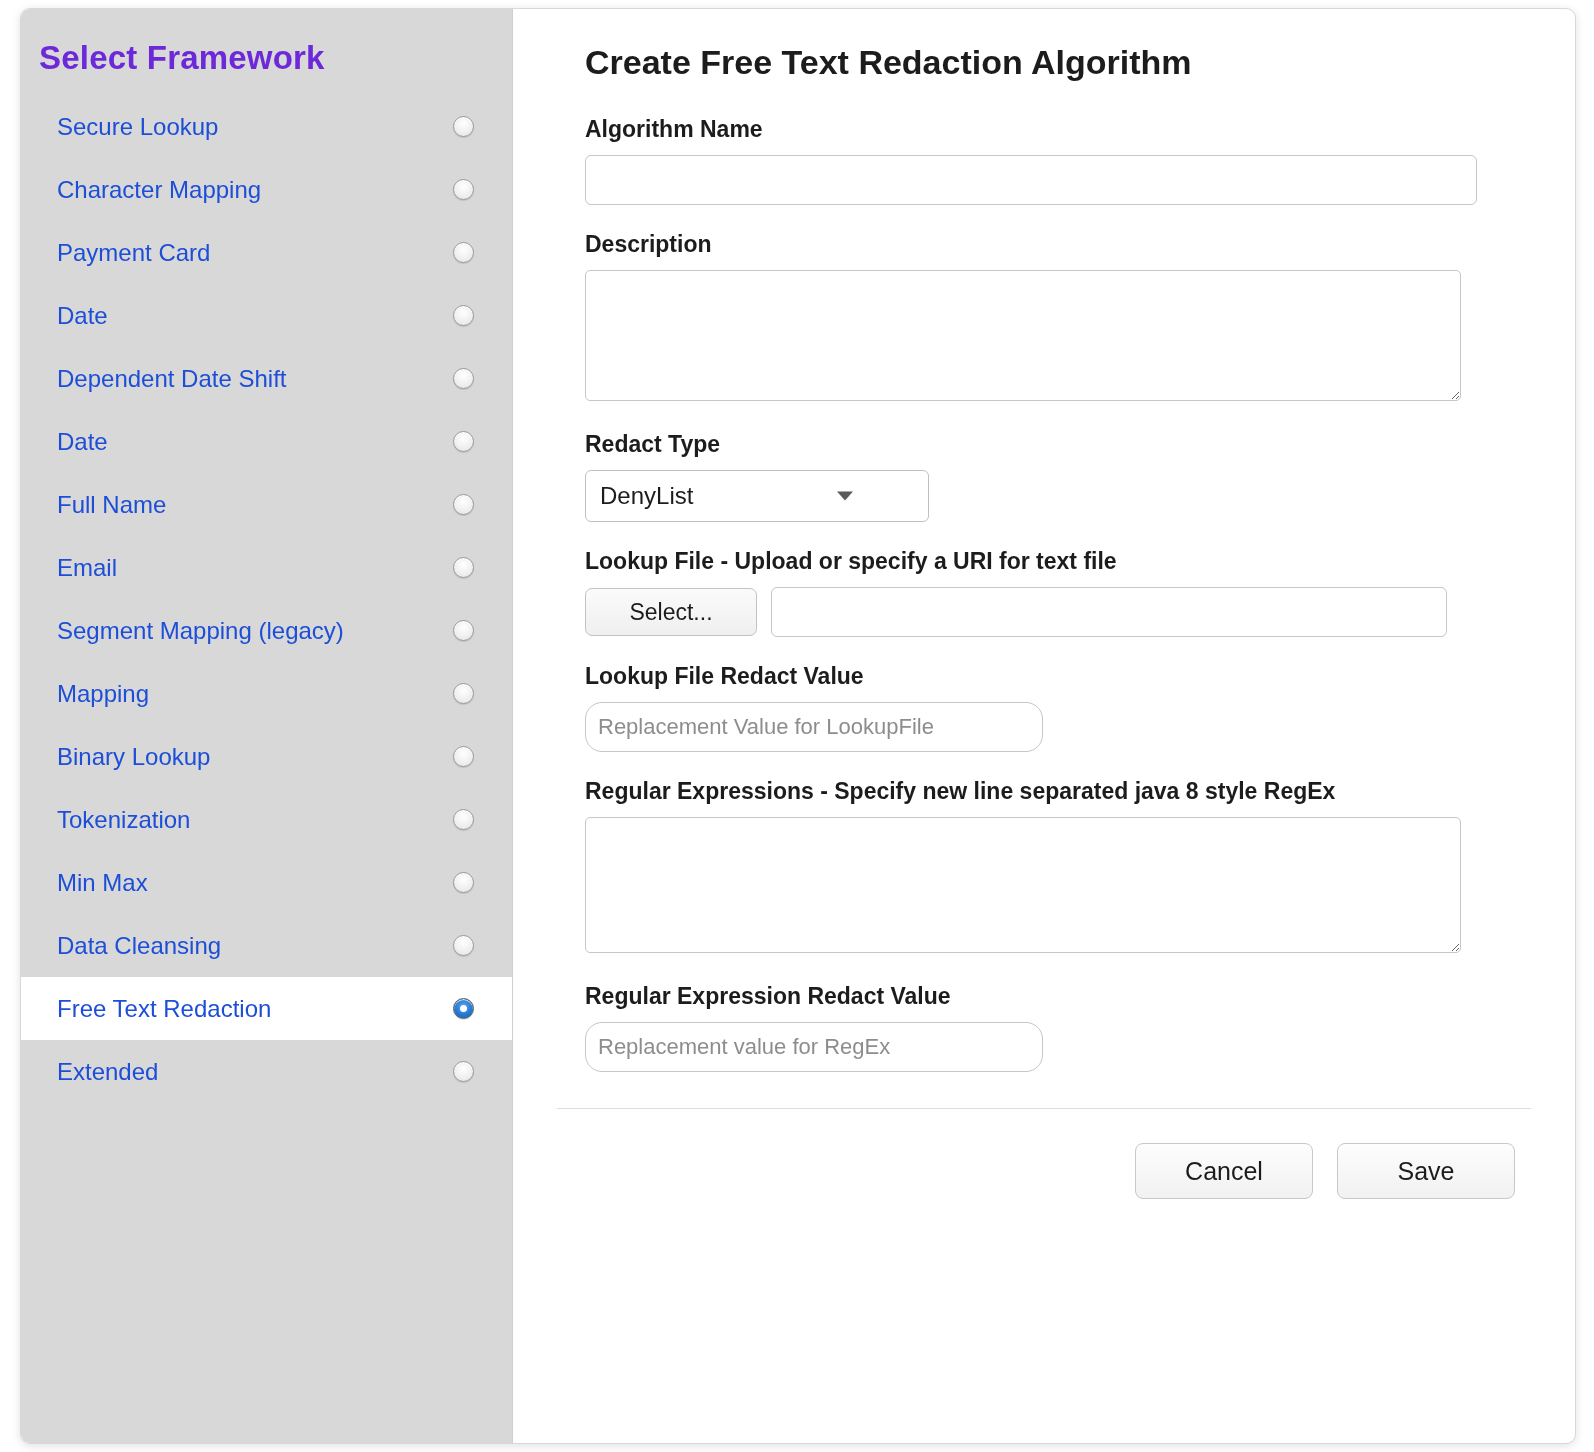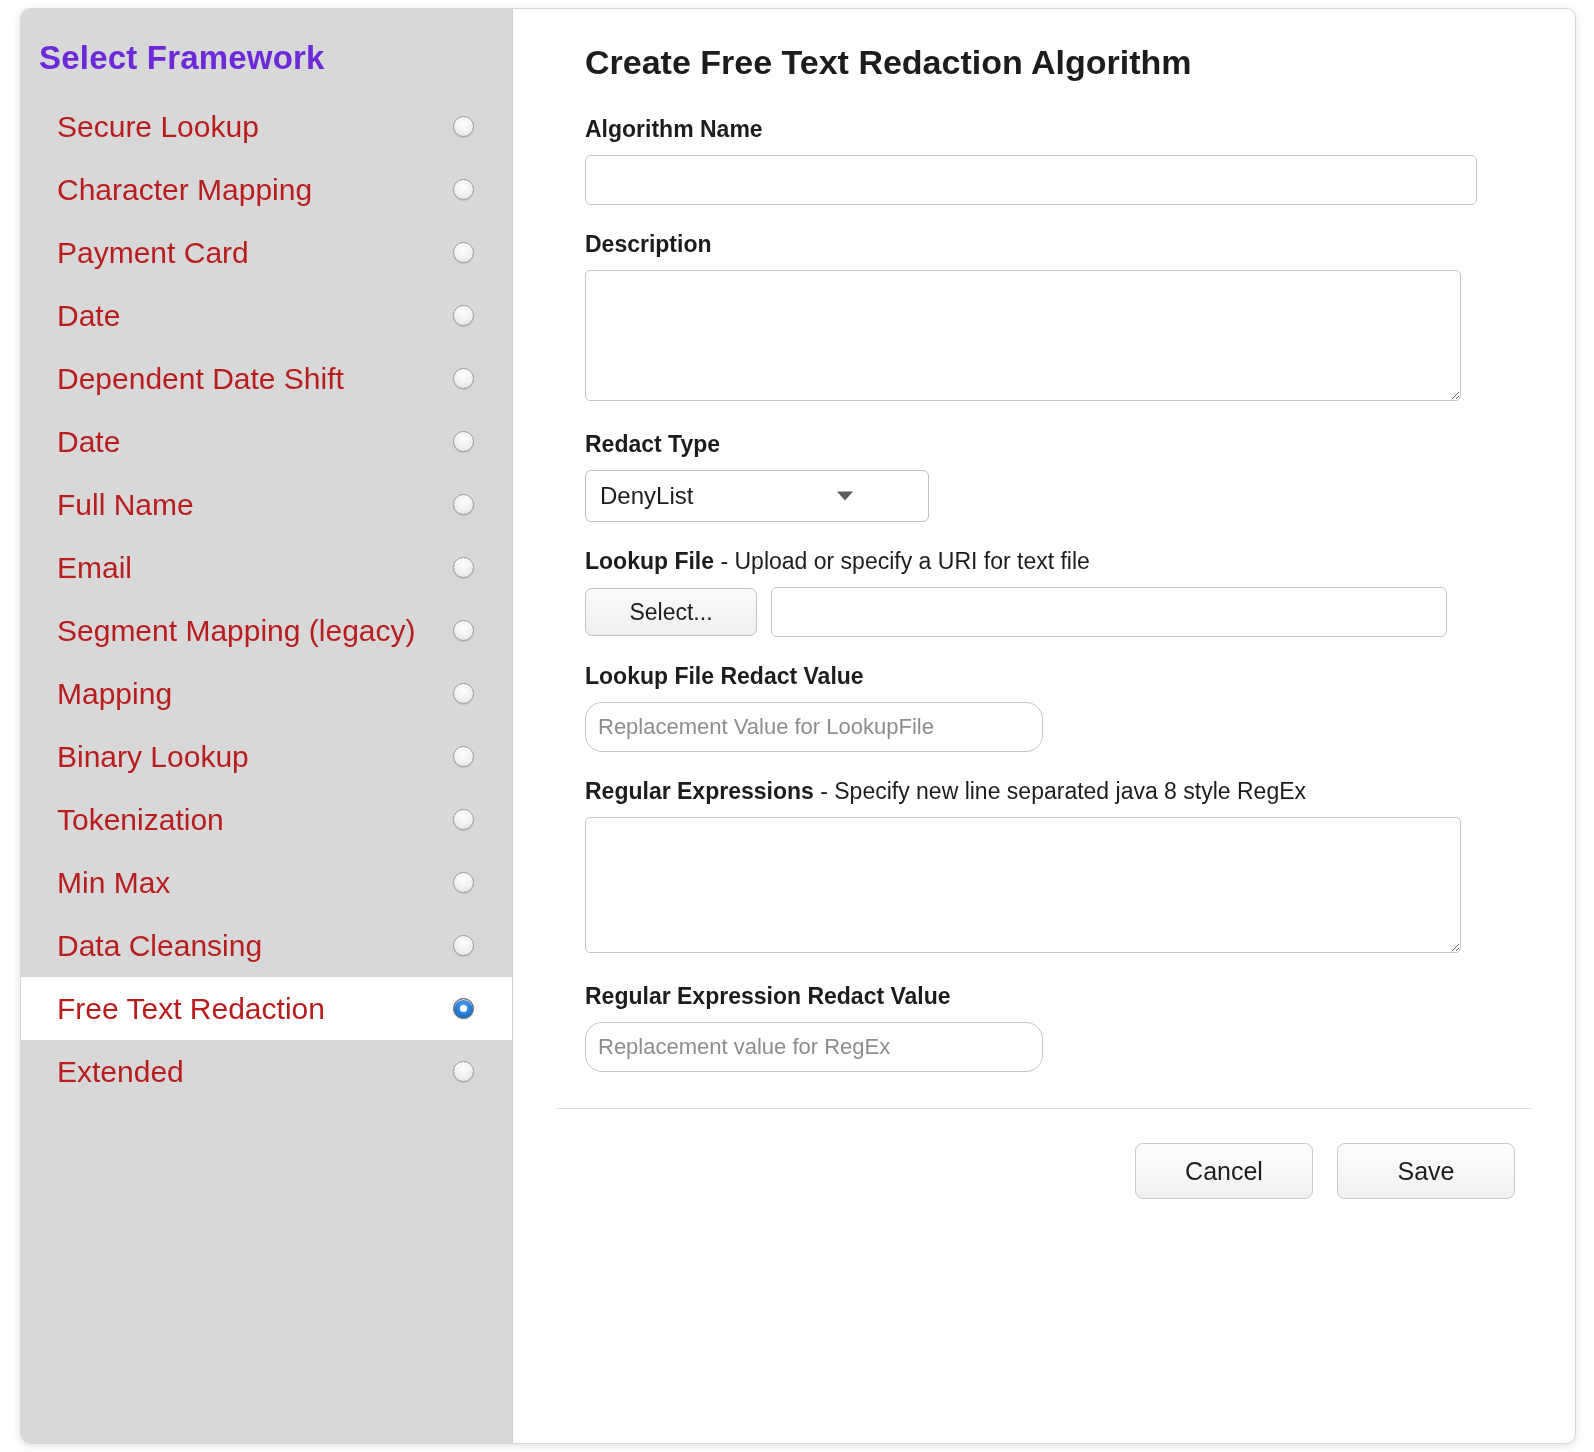--- a/index.html
+++ b/index.html
@@ -57,22 +57,22 @@
     justify-content: space-between;
     height: 63px;
     padding: 0 38px 0 36px;
     box-sizing: border-box;
     cursor: pointer;
   }
   .framework-item.selected {
     background: #ffffff;
   }
   .framework-label {
-    font-size: 30px;
-    color: #b91c1c;
+    font-size: 24px;
+    color: #1d4ed8;
     text-align: center;
   }
   .radio {
     width: 21px;
     height: 21px;
     border-radius: 50%;
     border: 1px solid #9a9a9a;
     background: radial-gradient(circle at 50% 35%, #ffffff 0%, #ececec 70%, #dcdcdc 100%);
     box-shadow: inset 0 1px 1px rgba(255,255,255,0.9), 0 1px 1px rgba(0,0,0,0.12);
     box-sizing: border-box;
@@ -111,21 +111,21 @@
   .field {
     margin: 0 0 26px 28px;
   }
   .field-label {
     font-size: 23px;
     font-weight: bold;
     color: #1c1c1c;
     margin-bottom: 12px;
   }
   .field-label .hint {
-    font-weight: normal;
+    font-weight: bold;
   }
   .text-input {
     width: 892px;
     height: 50px;
     border: 1px solid #c6c6c6;
     border-radius: 6px;
     background: #ffffff;
     font-size: 22px;
     color: #1c1c1c;
     padding: 0 12px;

